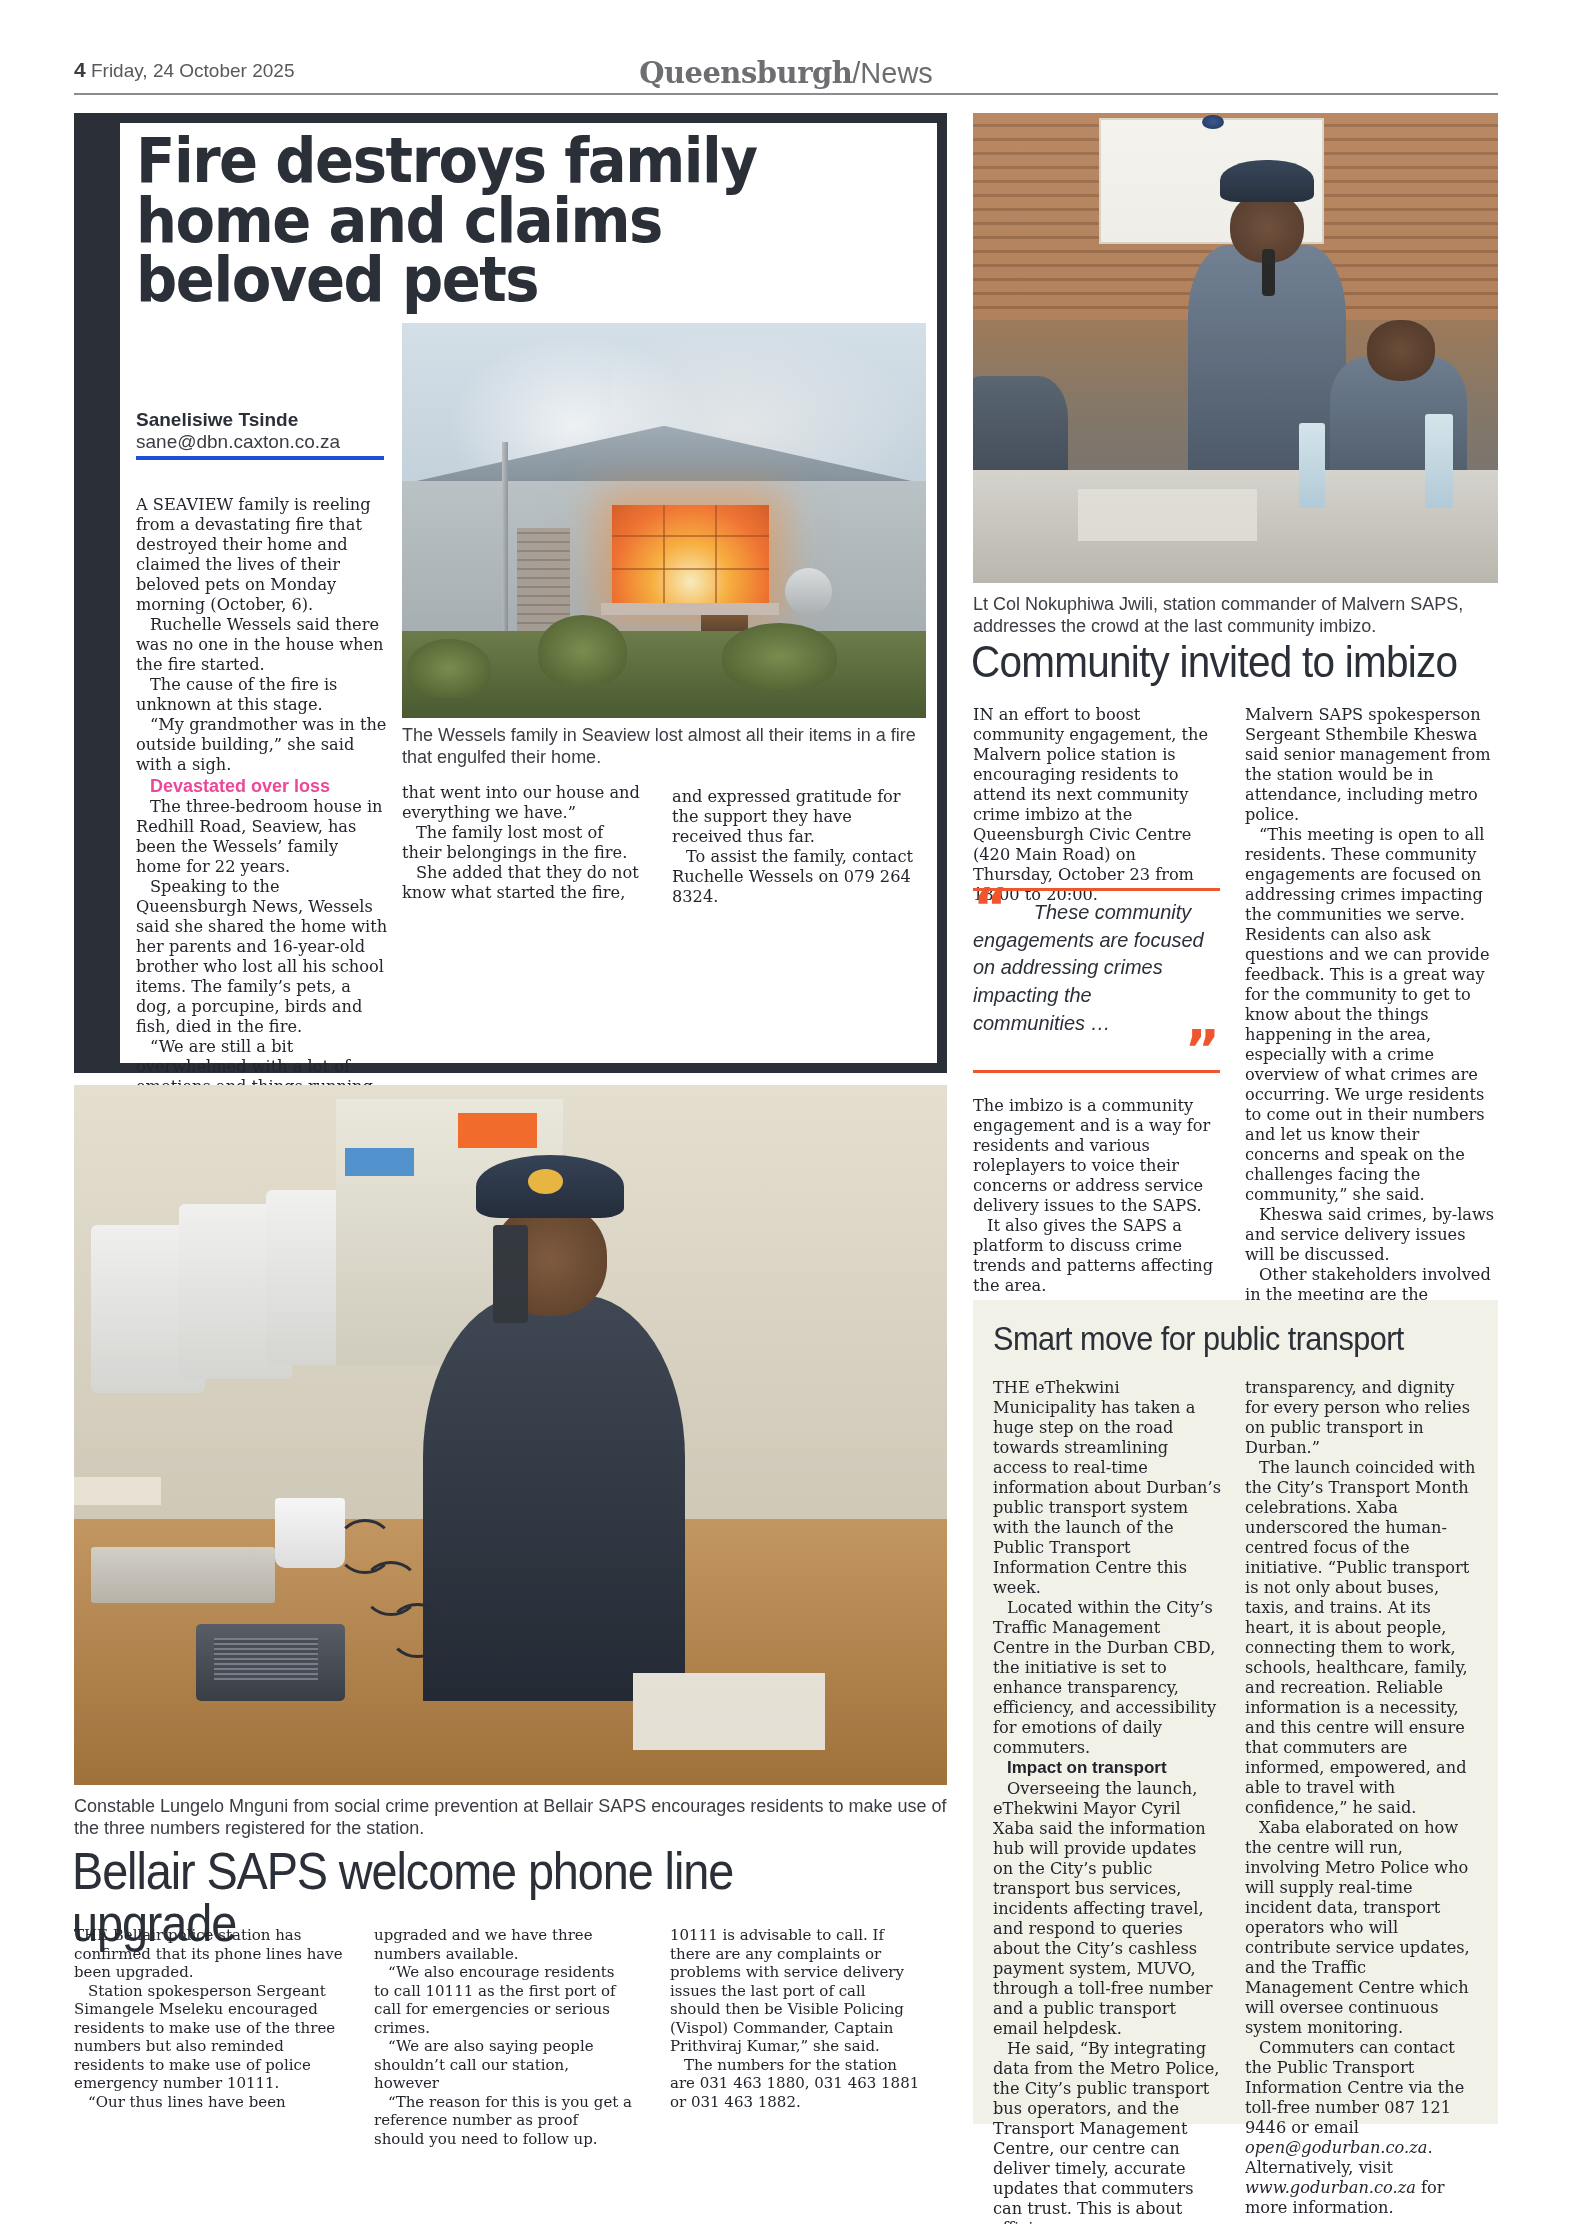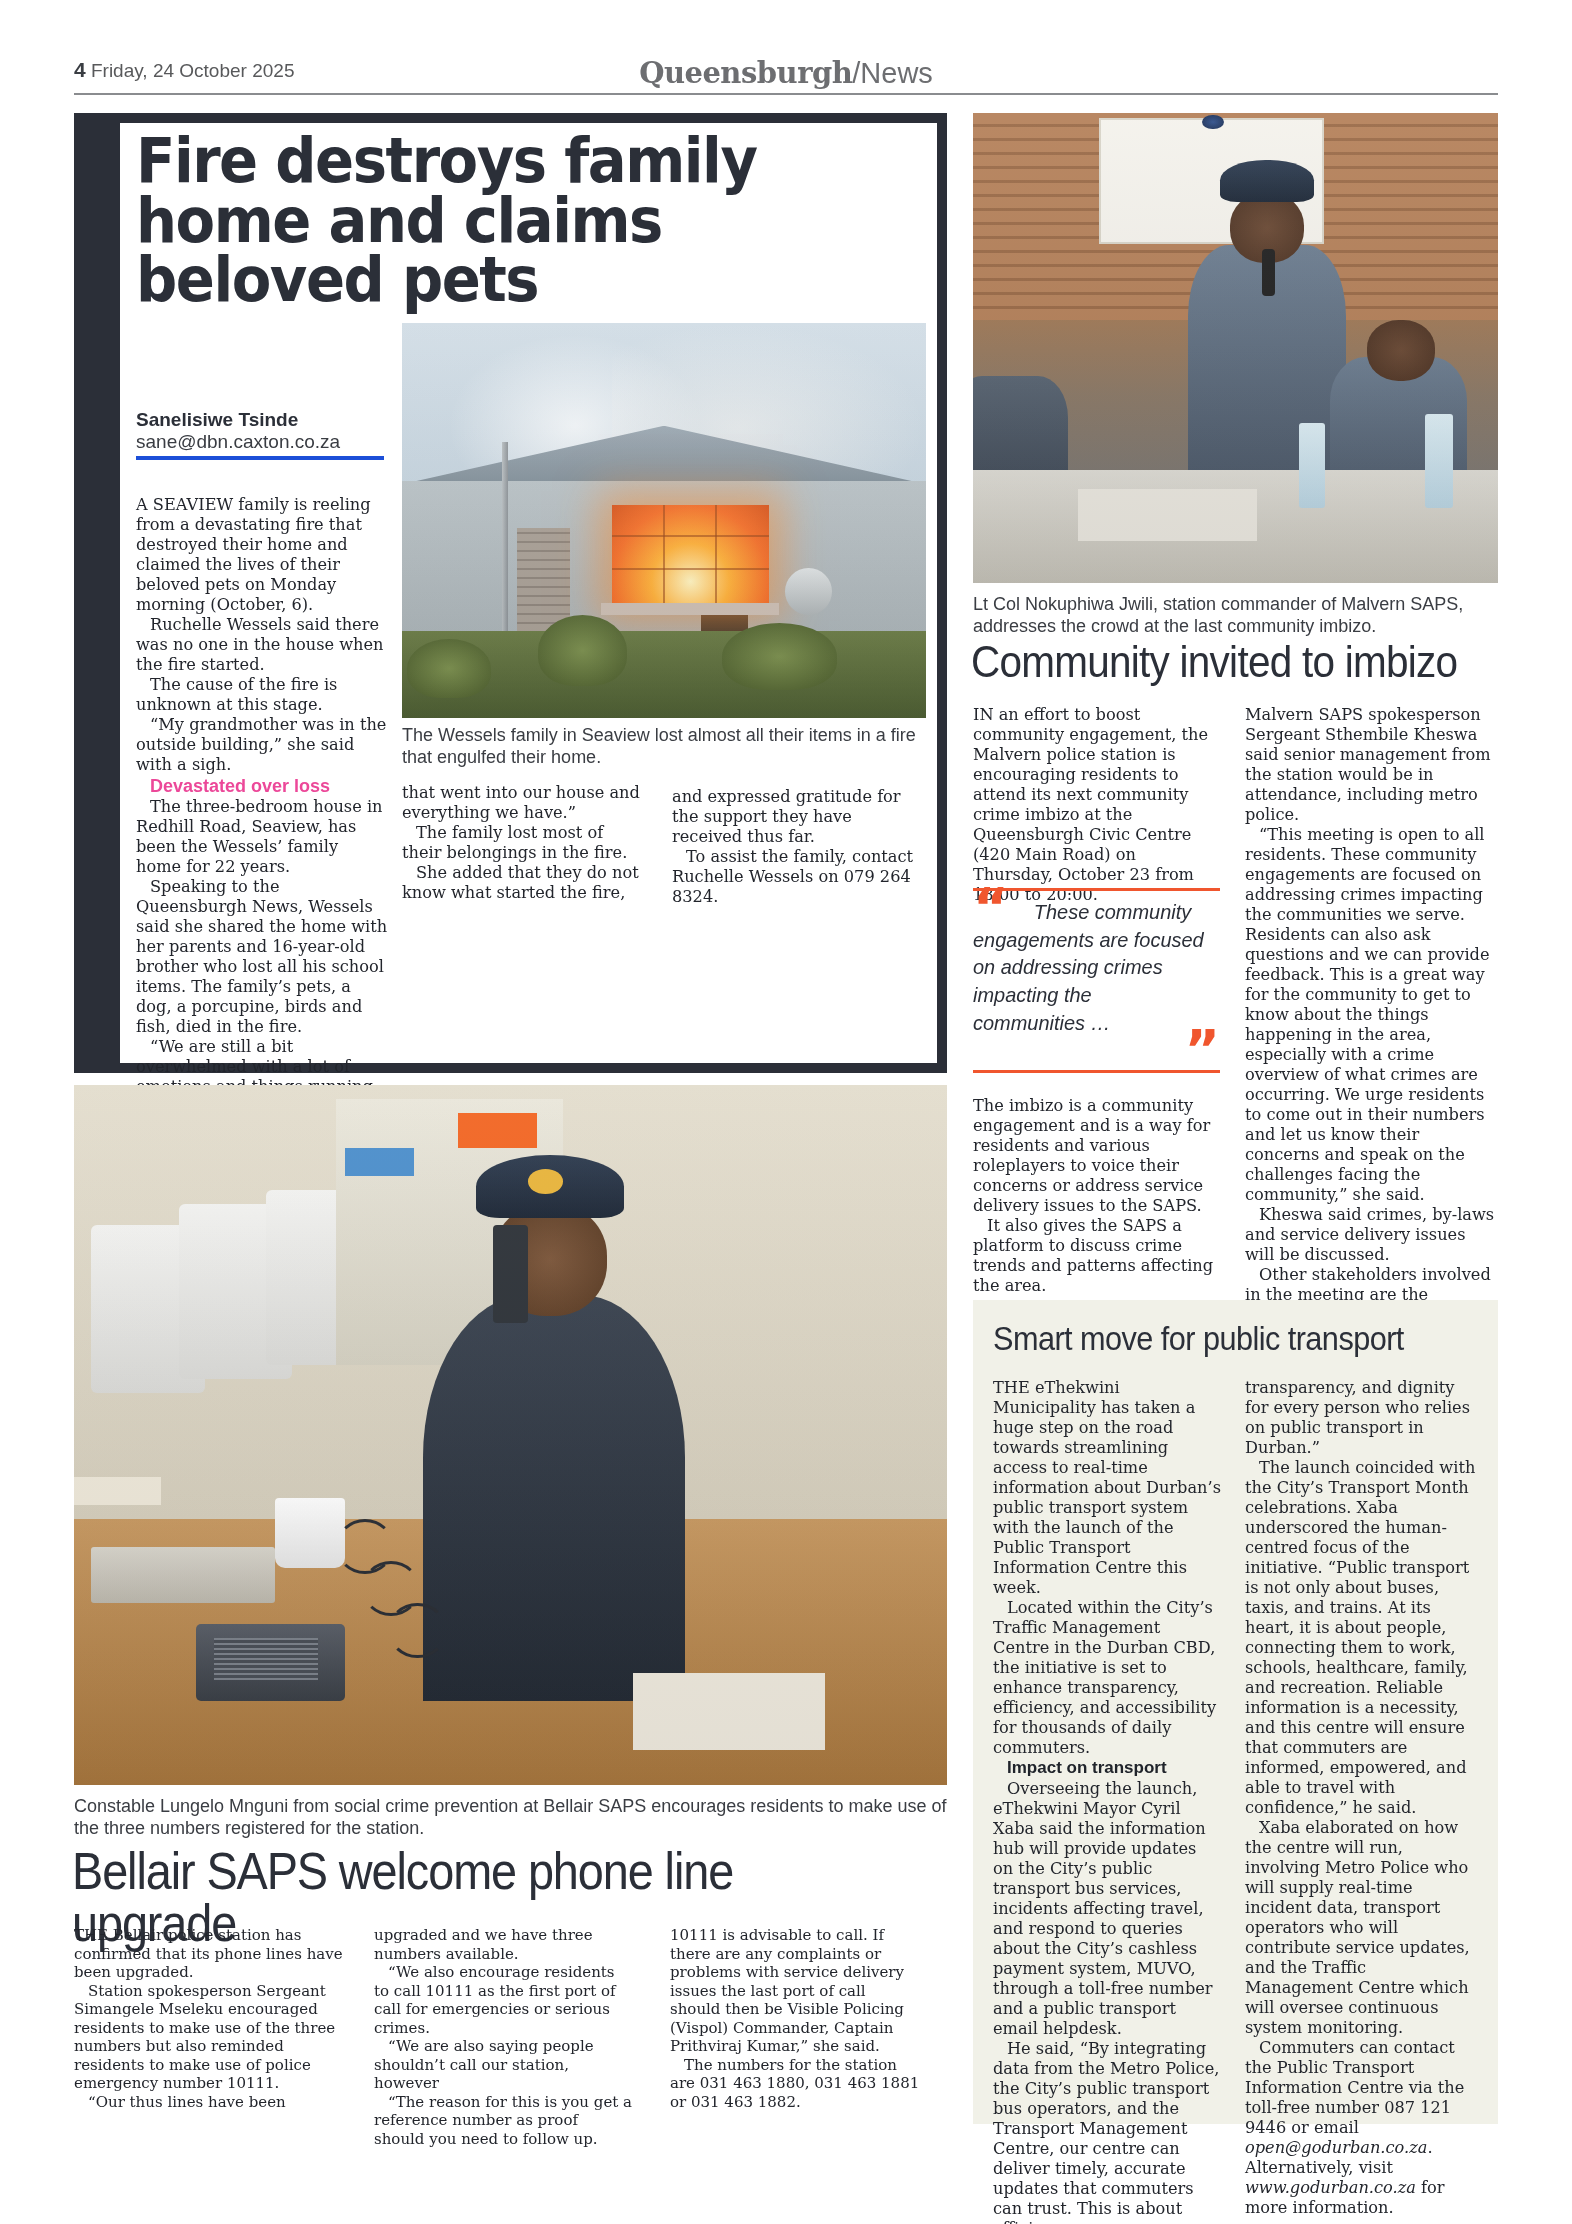--- a/index.html
+++ b/index.html
@@ -427,21 +427,21 @@
   <div class="bel-col" id="bel-col3">
     <p class="noind">10111 is advisable to call. If there are any complaints or problems with service delivery issues the last port of call should then be Visible Policing (Vispol) Commander, Captain Prithviraj Kumar,” she said.</p>
     <p>The numbers for the station are 031 463 1880, 031 463 1881 or 031 463 1882.</p>
   </div>
 
   <div class="transport-box">
     <div class="headline-transport">Smart move for public transport</div>
 
     <div class="tp-col" id="tp-col1">
       <p class="noind">THE eThekwini Municipality has taken a huge step on the road towards streamlining access to real-time information about Durban’s public transport system with the launch of the Public Transport Information Centre this week.</p>
-      <p>Located within the City’s Traffic Management Centre in the Durban CBD, the initiative is set to enhance transparency, efficiency, and accessibility for thousands of daily commuters.</p>
+      <p>Located within the City’s Traffic Management Centre in the Durban CBD, the initiative is set to enhance transparency, efficiency, and accessibility for emotions of daily commuters.</p>
       <p class="tp-subhead">Impact on transport</p>
       <p>Overseeing the launch, eThekwini Mayor Cyril Xaba said the information hub will provide updates on the City’s public transport bus services, incidents affecting travel, and respond to queries about the City’s cashless payment system, MUVO, through a toll-free number and a public transport email helpdesk.</p>
       <p>He said, “By integrating data from the Metro Police, the City’s public transport bus operators, and the Transport Management Centre, our centre can deliver timely, accurate updates that commuters can trust. This is about efficiency,</p>
     </div>
 
     <div class="tp-col" id="tp-col2">
       <p class="noind">transparency, and dignity for every person who relies on public transport in Durban.”</p>
       <p>The launch coincided with the City’s Transport Month celebrations. Xaba underscored the human-centred focus of the initiative. “Public transport is not only about buses, taxis, and trains. At its heart, it is about people, connecting them to work, schools, healthcare, family, and recreation. Reliable information is a necessity, and this centre will ensure that commuters are informed, empowered, and able to travel with confidence,” he said.</p>
       <p>Xaba elaborated on how the centre will run, involving Metro Police who will supply real-time incident data, transport operators who will contribute service updates, and the Traffic Management Centre which will oversee continuous system monitoring.</p>
       <p><span>Commuters can contact the Public Transport Information Centre via the toll-free number 087 121 9446 or email </span><i>open@godurban.co.za</i><span>. Alternatively, visit </span><i>www.godurban.co.za</i><span> for more information.</span></p>

